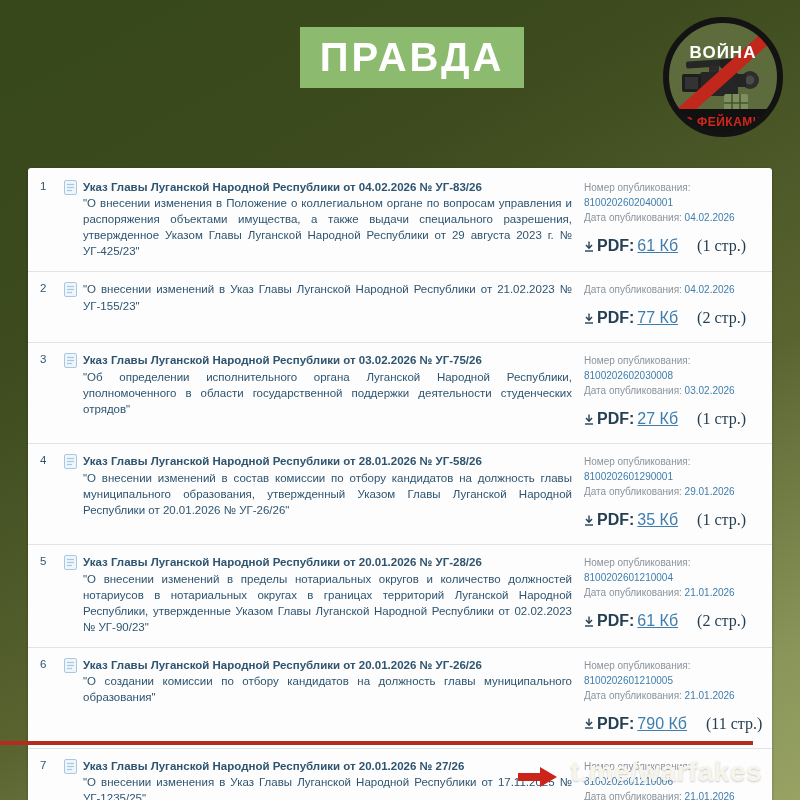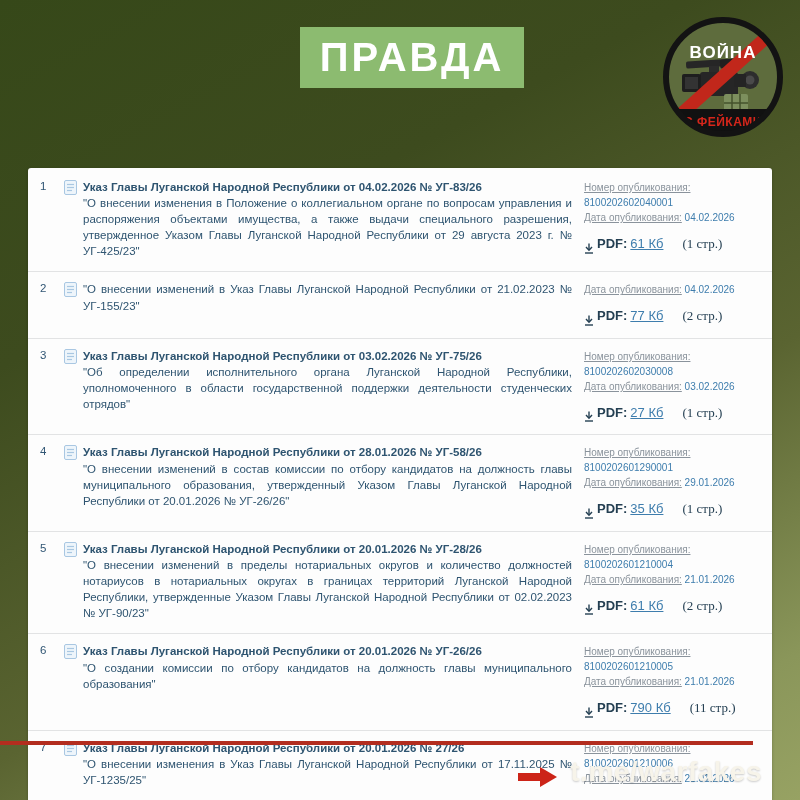--- a/index.html
+++ b/index.html
@@ -73,27 +73,27 @@
     line-height: 1.4;
     text-align: justify;
   }
   .row-meta {
     width: 182px;
     flex: none;
     font-size: 10px;
     line-height: 1.5;
     padding-top: 1px;
   }
-  .meta-label { color: #8a939c; text-decoration: underline; }
+  .meta-label { color: #8a939c; }
   .meta-value { color: #3e7dad; margin-top: 34px; }
   .pdf-line {
     margin-top: 9px;
-    font-size: 13px;
+    font-size: 16px;
     color: #243f52;
-    display: flex; align-items: flex-end; gap: 3px;
+    display: flex; align-items: center; gap: 3px;
   }
   .pdf-word { font-weight: bold; }
   .pdf-link {
     color: #3e7dad;
     text-decoration: underline;
     cursor: pointer;
   }
   .pdf-pages { margin-left: 16px; font-family: Liberation Serif, serif; }
   
   .footer-line {

